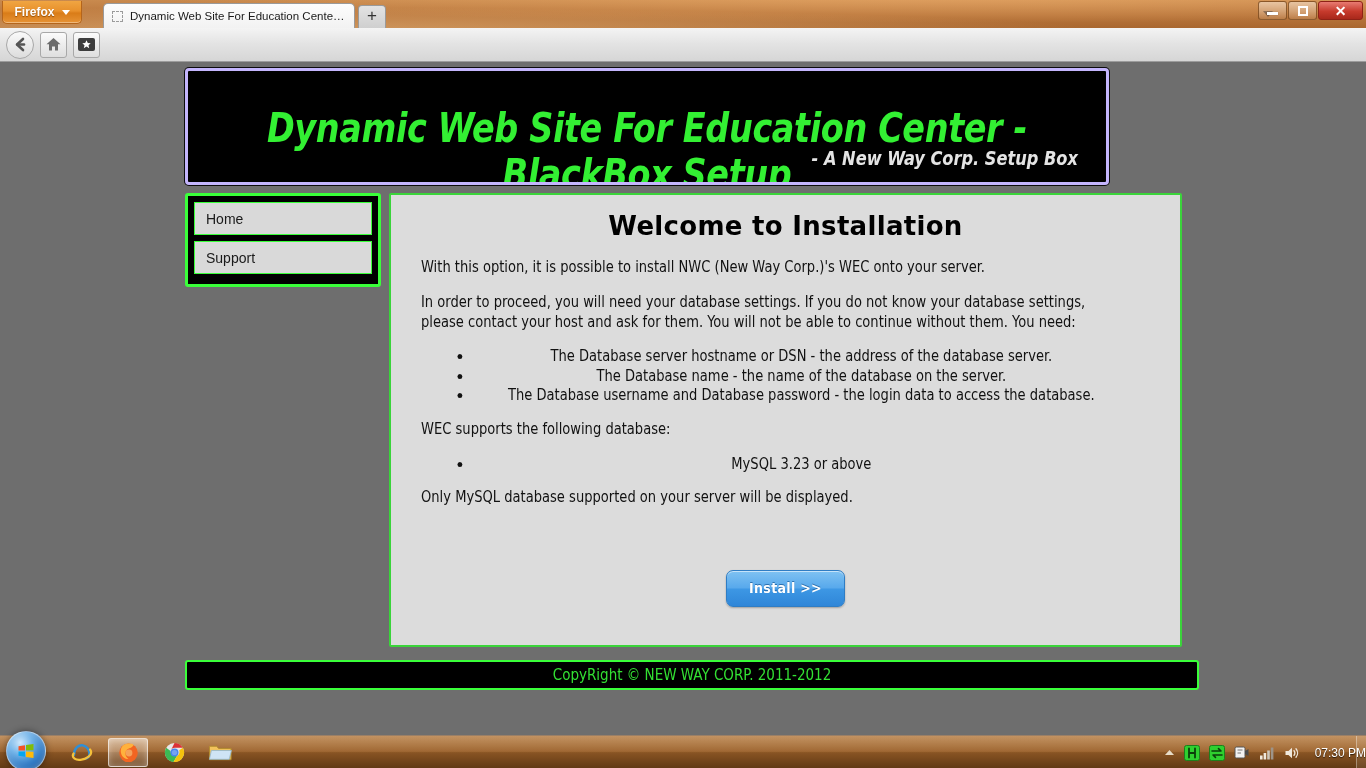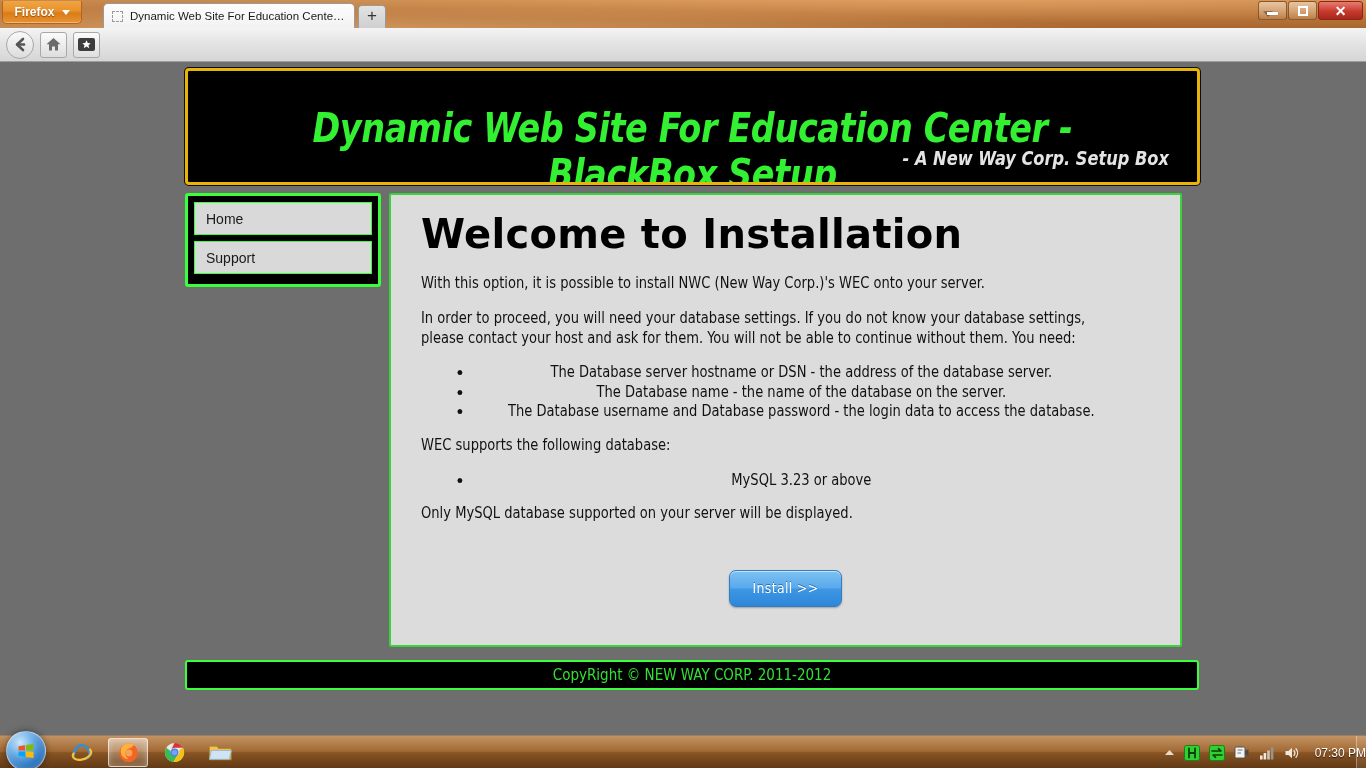--- a/index.html
+++ b/index.html
@@ -125,22 +125,22 @@
     display:flex;align-items:center;justify-content:center;cursor:pointer;
   }
 
   
   #page {
     position:absolute; left:0; top:62px; width:1366px; height:673px;
     background:#6e6e6e; overflow:hidden;
   }
 
   .site-header {
-    position:absolute; left:185px; top:6px; width:1015px; height:117px;
-    background:#000; border:3px solid #eab308; border-radius:4px;
+    position:absolute; left:185px; top:6px; width:924px; height:117px;
+    background:#000; border:3px solid #c4b5fd; border-radius:4px;
     box-shadow:0 0 0 1px #0c0c0c;
     overflow:hidden;
   }
   .site-title {
     position:absolute; left:0; right:0; top:34px;
     text-align:center;
     font-family:"DejaVu Sans Condensed","Liberation Sans Narrow","Liberation Sans", sans-serif;
     font-style:italic; font-weight:bold;
     font-size:40px; letter-spacing:-.4px;
     color:#33f033;
@@ -168,41 +168,41 @@
   }
   .menu-item:last-child { margin-bottom:0; }
 
   
   .content {
     position:absolute; left:389px; top:131px; width:793px; height:454px;
     background:#dcdcdc; border:2px solid #3ad43a; border-radius:2px;
     padding:16px 30px 0 30px;
   }
   .content h1 {
-    font-size:40px; font-weight:bold;
+    text-align:center; font-size:26px; font-weight:bold;
     font-family:"DejaVu Sans","Liberation Sans", sans-serif;
     color:#000; letter-spacing:.3px; margin-bottom:17px;
   }
   .content p {
     font-family:"DejaVu Sans Condensed","Liberation Sans Narrow","Liberation Sans", sans-serif;
     font-size:15px; color:#111; line-height:1.32; margin-bottom:15px;
     transform:scaleX(.97); transform-origin:left center;
   }
   .content ul { margin:0 0 14px 52px;text-align:center; }
   .content li {
     font-family:"DejaVu Sans Condensed","Liberation Sans Narrow","Liberation Sans", sans-serif;
     font-size:15px; color:#111; line-height:1.3; list-style:disc;
     transform:scaleX(.97); transform-origin:left center;
   }
   .btn-wrap { position:absolute; left:0; right:0; top:375px; text-align:center; }
   .install-btn {
     display:inline-block; padding:9px 22px 10px 22px;
     border-radius:7px; border:1px solid #2f7dc4;
     background:linear-gradient(180deg,#7fc2f2 0%,#58a9ec 48%,#3d97e4 52%,#2f86d8 100%);
-    color:#fff; font-size:14px; font-weight:normal;
+    color:#fff; font-size:14px; font-weight:bold;
     font-family:"DejaVu Sans Condensed","Liberation Sans Narrow","Liberation Sans", sans-serif;
     text-shadow:0 -1px 0 rgba(0,60,120,.55);
     box-shadow:inset 0 1px 0 rgba(255,255,255,.55), 0 1px 2px rgba(0,0,0,.28);
     cursor:pointer; letter-spacing:.3px;
   }
 
   .site-footer {
     position:absolute; left:185px; top:598px; width:1014px; height:30px;
     background:#000; border:2px solid #3aff3a; border-radius:3px;
     display:flex; align-items:center; justify-content:center;

